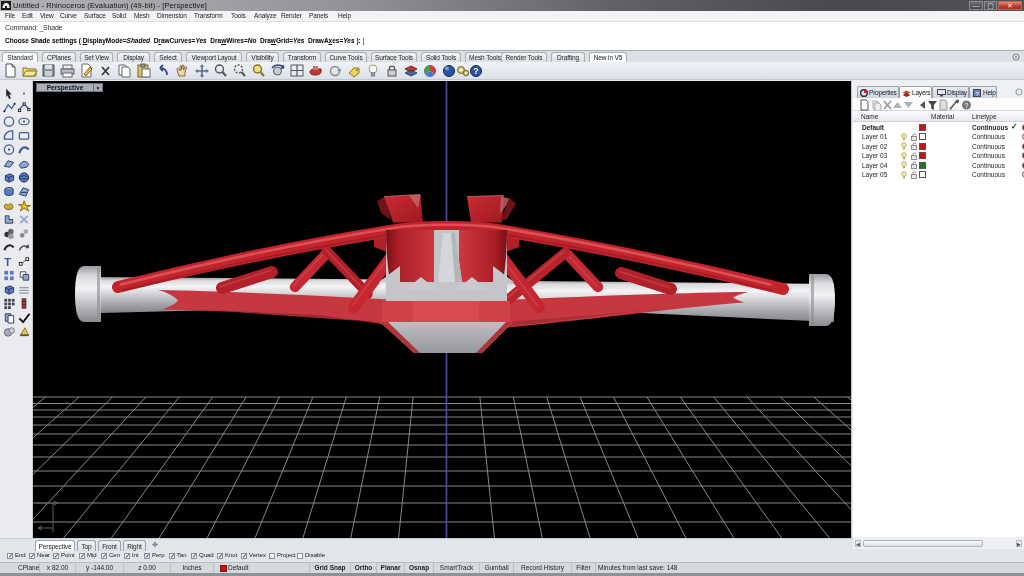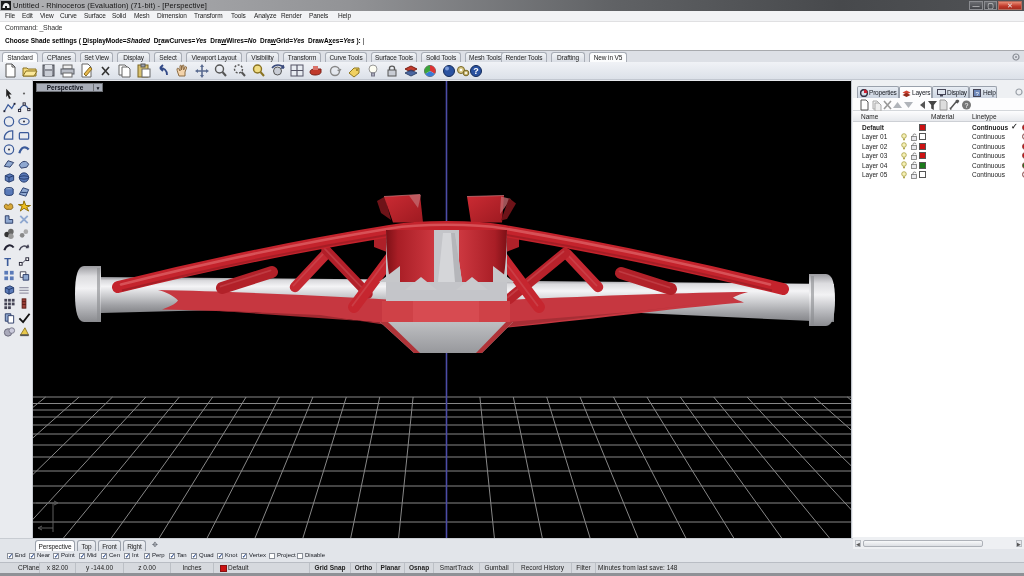--- a/index.html
+++ b/index.html
@@ -71,21 +71,21 @@
 </style>
 </head>
 <body>
 <div id="page">
 
   <div id="titlebar" class="abs">
     <svg class="abs" style="left:1px;top:1px" width="10" height="9">
         <rect width="10" height="9" fill="#1a1a1a"></rect>
         <path d="M1.5,7 C1.5,4 3,2 5,2 C7,2 8.5,3.5 8.5,5.5 L8.5,7 L6,7 L6,5 L4,5 L4,7 Z" fill="#f0f0f0"></path>
       </svg>
-    <span id="titletext" class="abs">Untitled - Rhinoceros (Evaluation) (71-bit) - [Perspective]</span>
+    <span id="titletext" class="abs">Untitled - Rhinoceros (Evaluation) (49-bit) - [Perspective]</span>
     <div class="winbtn abs" style="left:969px;width:14px;background:linear-gradient(#6a6c70,#44464a);border:1px solid #8a8c90;">—</div>
     <div class="winbtn abs" style="left:984px;width:13px;background:linear-gradient(#6a6c70,#44464a);border:1px solid #8a8c90;">▢</div>
     <div class="winbtn abs" style="left:998px;width:24px;background:linear-gradient(#e88a72,#c0392a 60%,#a52d20);border:1px solid #b06a5c;">✕</div>
   </div>
 
   <div id="menubar" class="abs">
     <span style="left:5px">File</span>
       <span style="left:22px">Edit</span>
       <span style="left:40px">View</span>
     <span style="left:60px">Curve</span>

